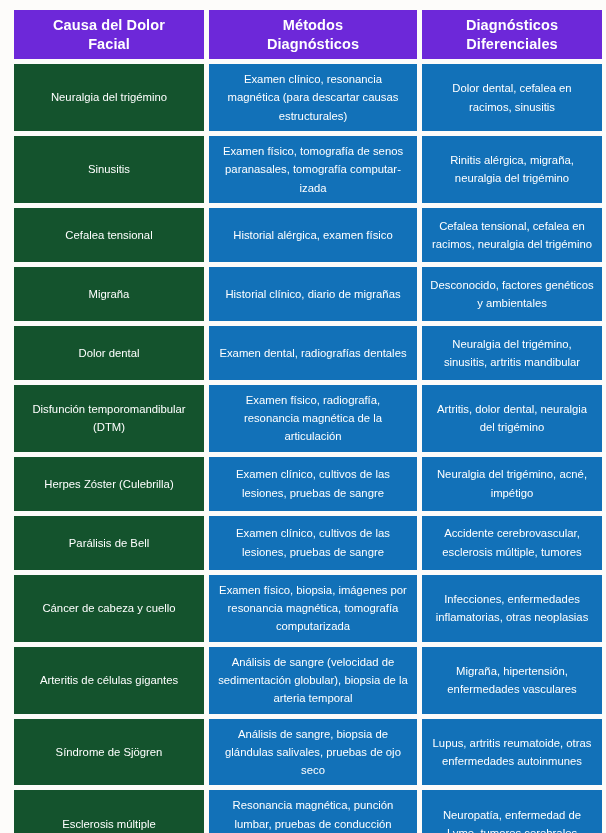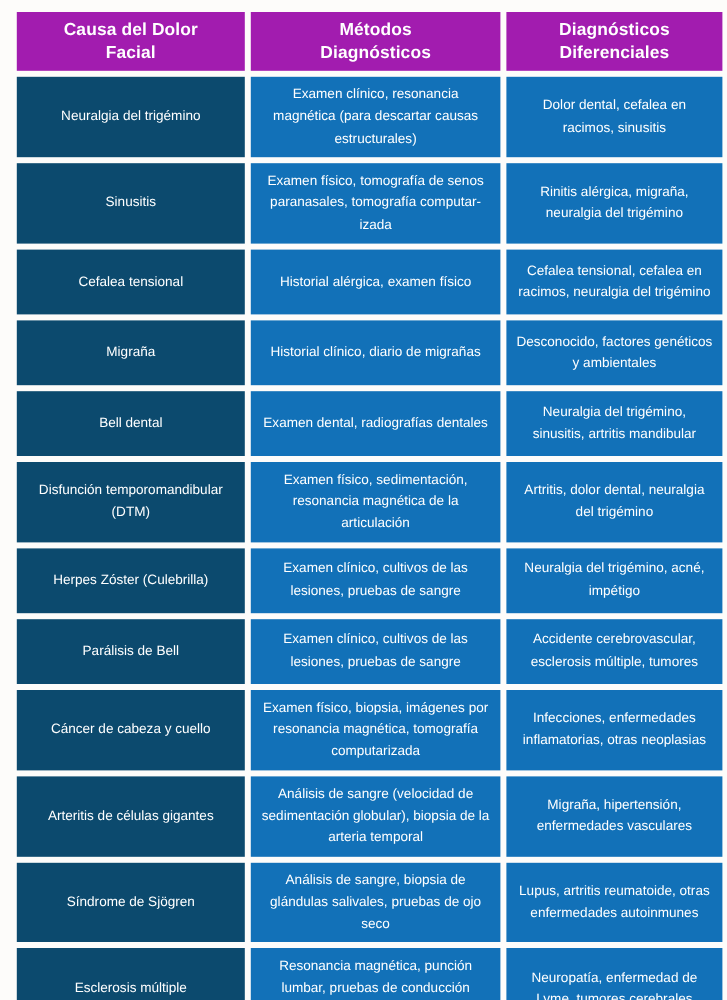--- a/index.html
+++ b/index.html
@@ -36,31 +36,31 @@
     padding: 6px 8px;
   }
 
   
   col.col-cause { width: 190px; }
   col.col-methods { width: 208px; }
   col.col-diff { width: 180px; }
 
   
   thead th {
-    background: #a21caf;
+    background: #6d28d9;
     font-size: 14.5px;
     font-weight: bold;
     line-height: 1.28;
     height: 40px;
     letter-spacing: 0.1px;
   }
 
   
   td.cell-cause {
-    background: #0c4a6e;
+    background: #14532d;
     font-size: 11.3px;
     line-height: 1.62;
   }
 
   td.cell-methods,
   td.cell-diff {
     background: #1271b8;
     font-size: 11.3px;
     line-height: 1.62;
   }
@@ -108,27 +108,27 @@
           <td class="cell-cause">Cefalea tensional</td>
           <td class="cell-methods">Historial alérgica, examen físico</td>
           <td class="cell-diff">Cefalea tensional, cefalea en racimos, neuralgia del trigémino</td>
         </tr>
         <tr>
           <td class="cell-cause">Migraña</td>
           <td class="cell-methods">Historial clínico, diario de migrañas</td>
           <td class="cell-diff">Desconocido, factores genéticos y ambientales</td>
         </tr>
         <tr>
-          <td class="cell-cause">Bell dental</td>
+          <td class="cell-cause">Dolor dental</td>
           <td class="cell-methods">Examen dental, radiografías dentales</td>
           <td class="cell-diff">Neuralgia del trigémino, sinusitis, artritis mandibular</td>
         </tr>
         <tr>
           <td class="cell-cause">Disfunción temporomandibular (DTM)</td>
-          <td class="cell-methods">Examen físico, sedimentación, resonancia magnética de la articulación</td>
+          <td class="cell-methods">Examen físico, radiografía, resonancia magnética de la articulación</td>
           <td class="cell-diff">Artritis, dolor dental, neuralgia del trigémino</td>
         </tr>
         <tr>
           <td class="cell-cause">Herpes Zóster (Culebrilla)</td>
           <td class="cell-methods">Examen clínico, cultivos de las lesiones, pruebas de sangre</td>
           <td class="cell-diff">Neuralgia del trigémino, acné, impétigo</td>
         </tr>
         <tr>
           <td class="cell-cause">Parálisis de Bell</td>
           <td class="cell-methods">Examen clínico, cultivos de las lesiones, pruebas de sangre</td>

